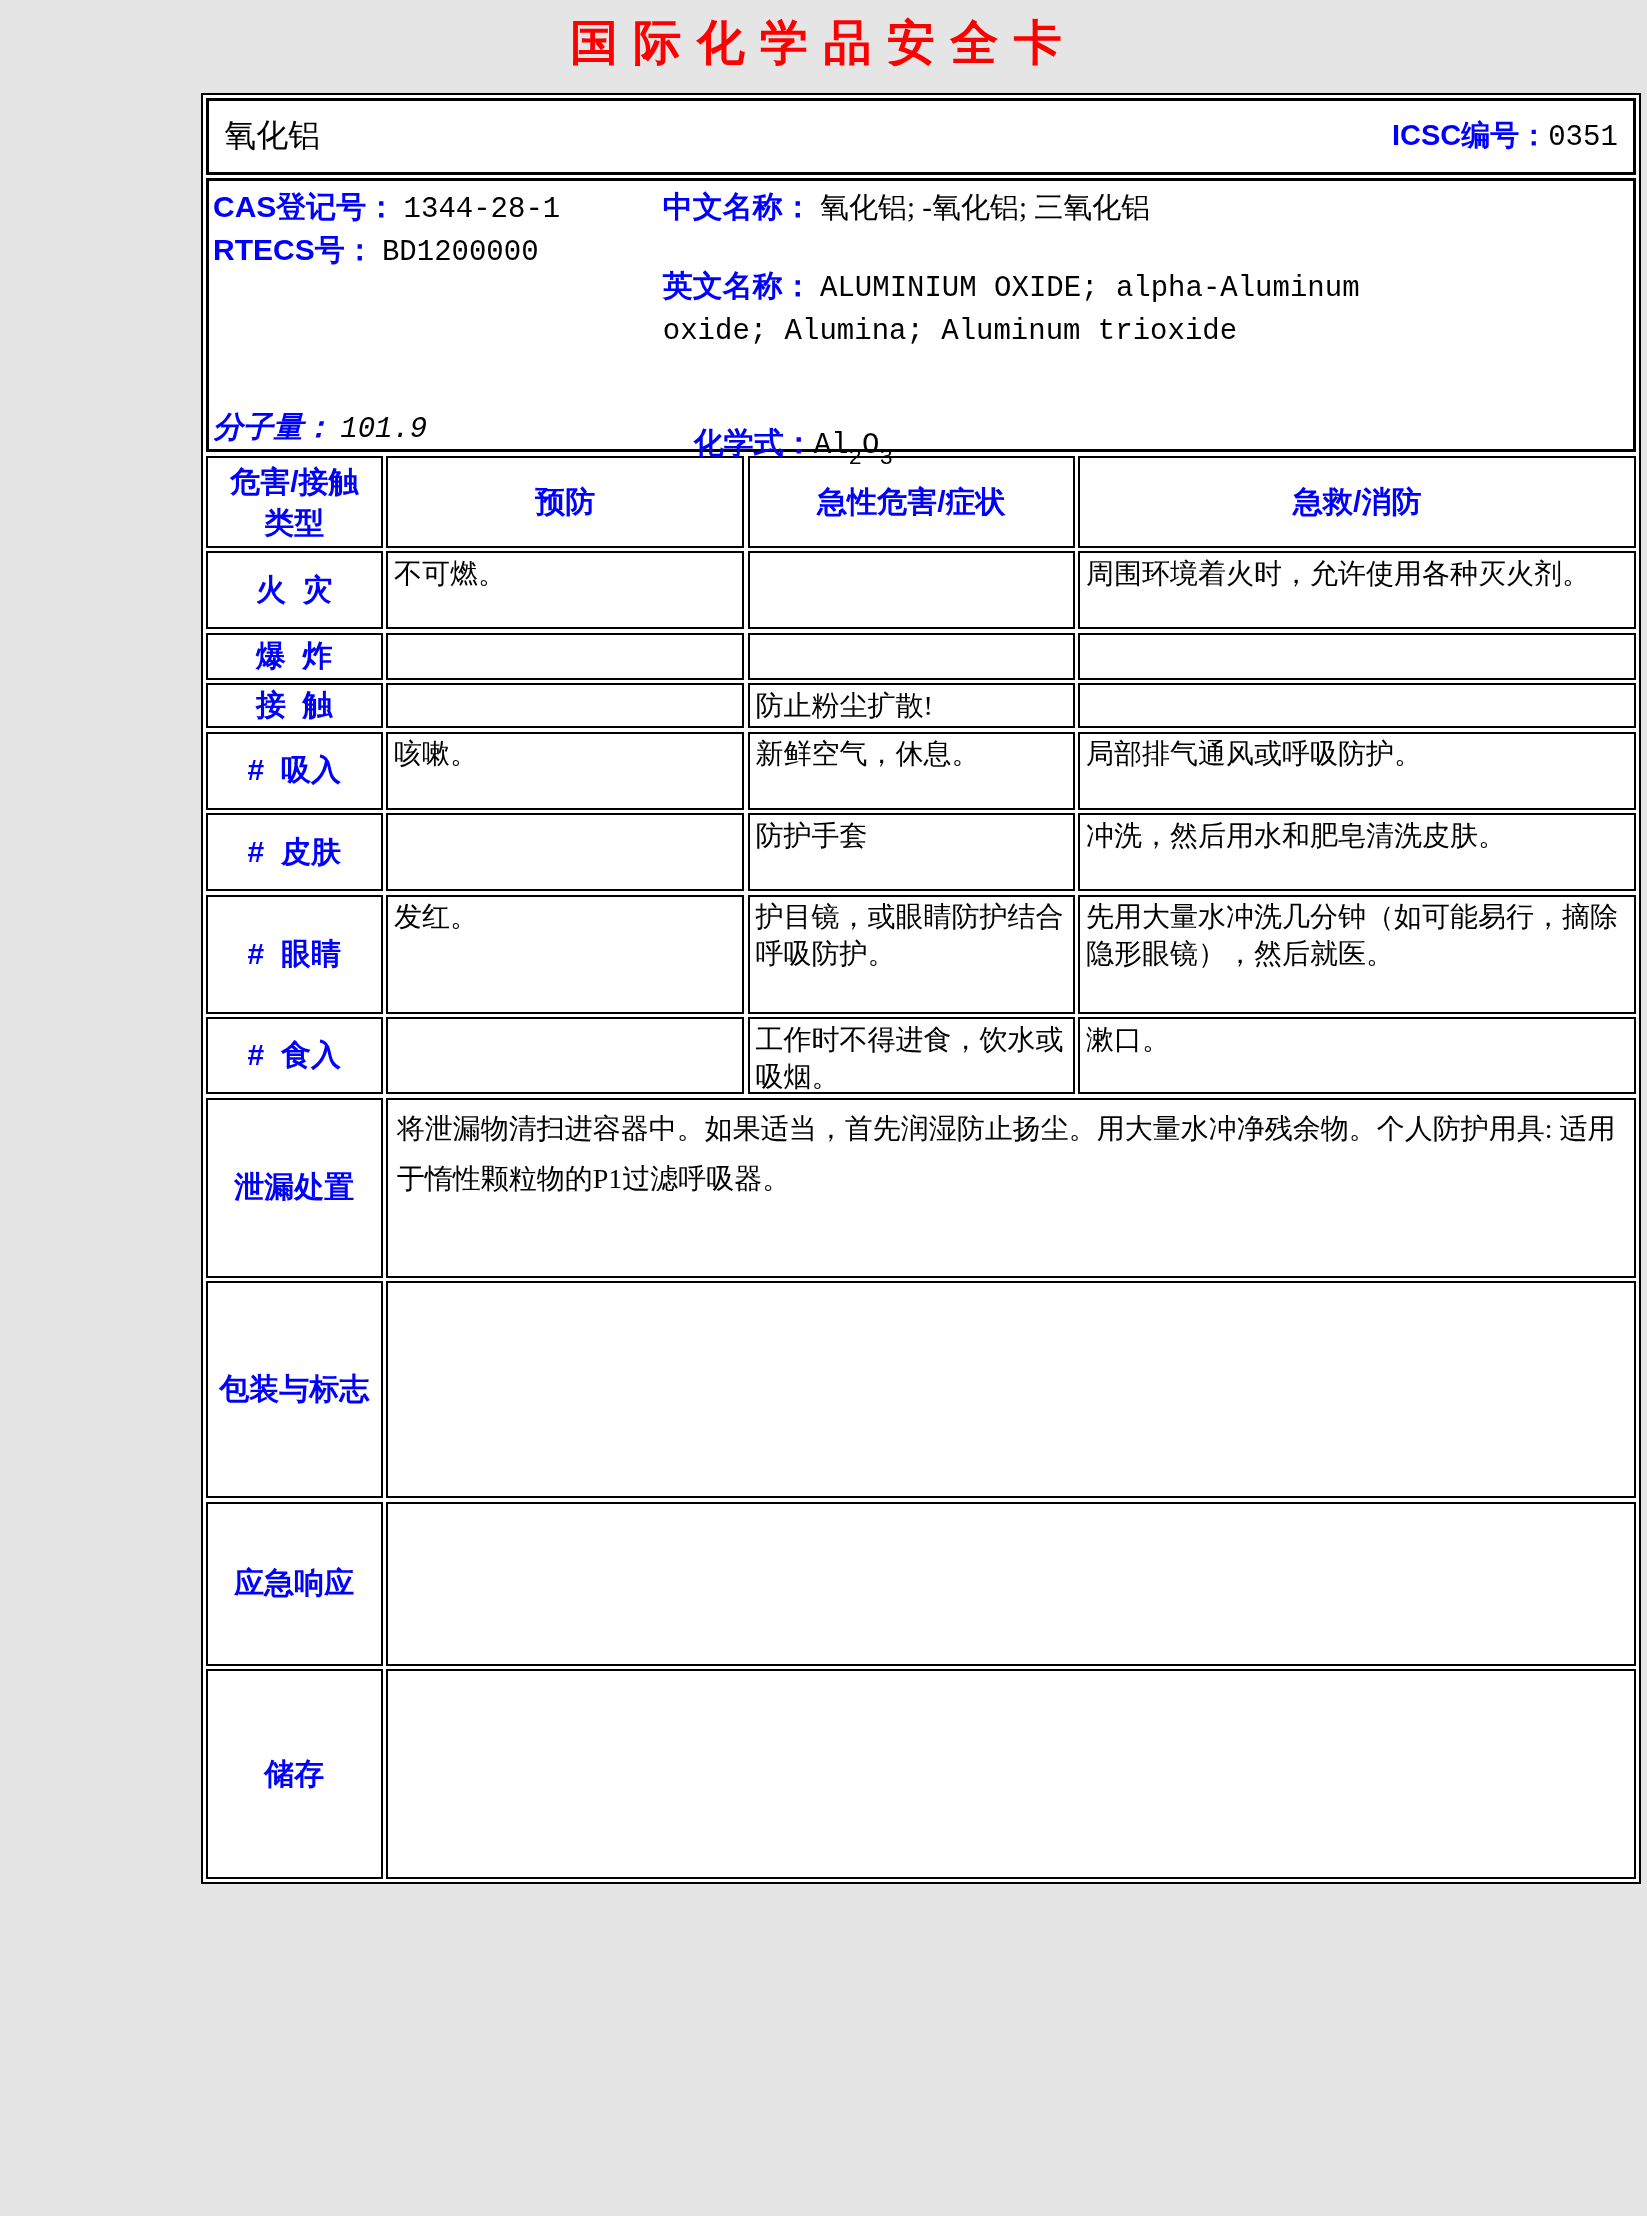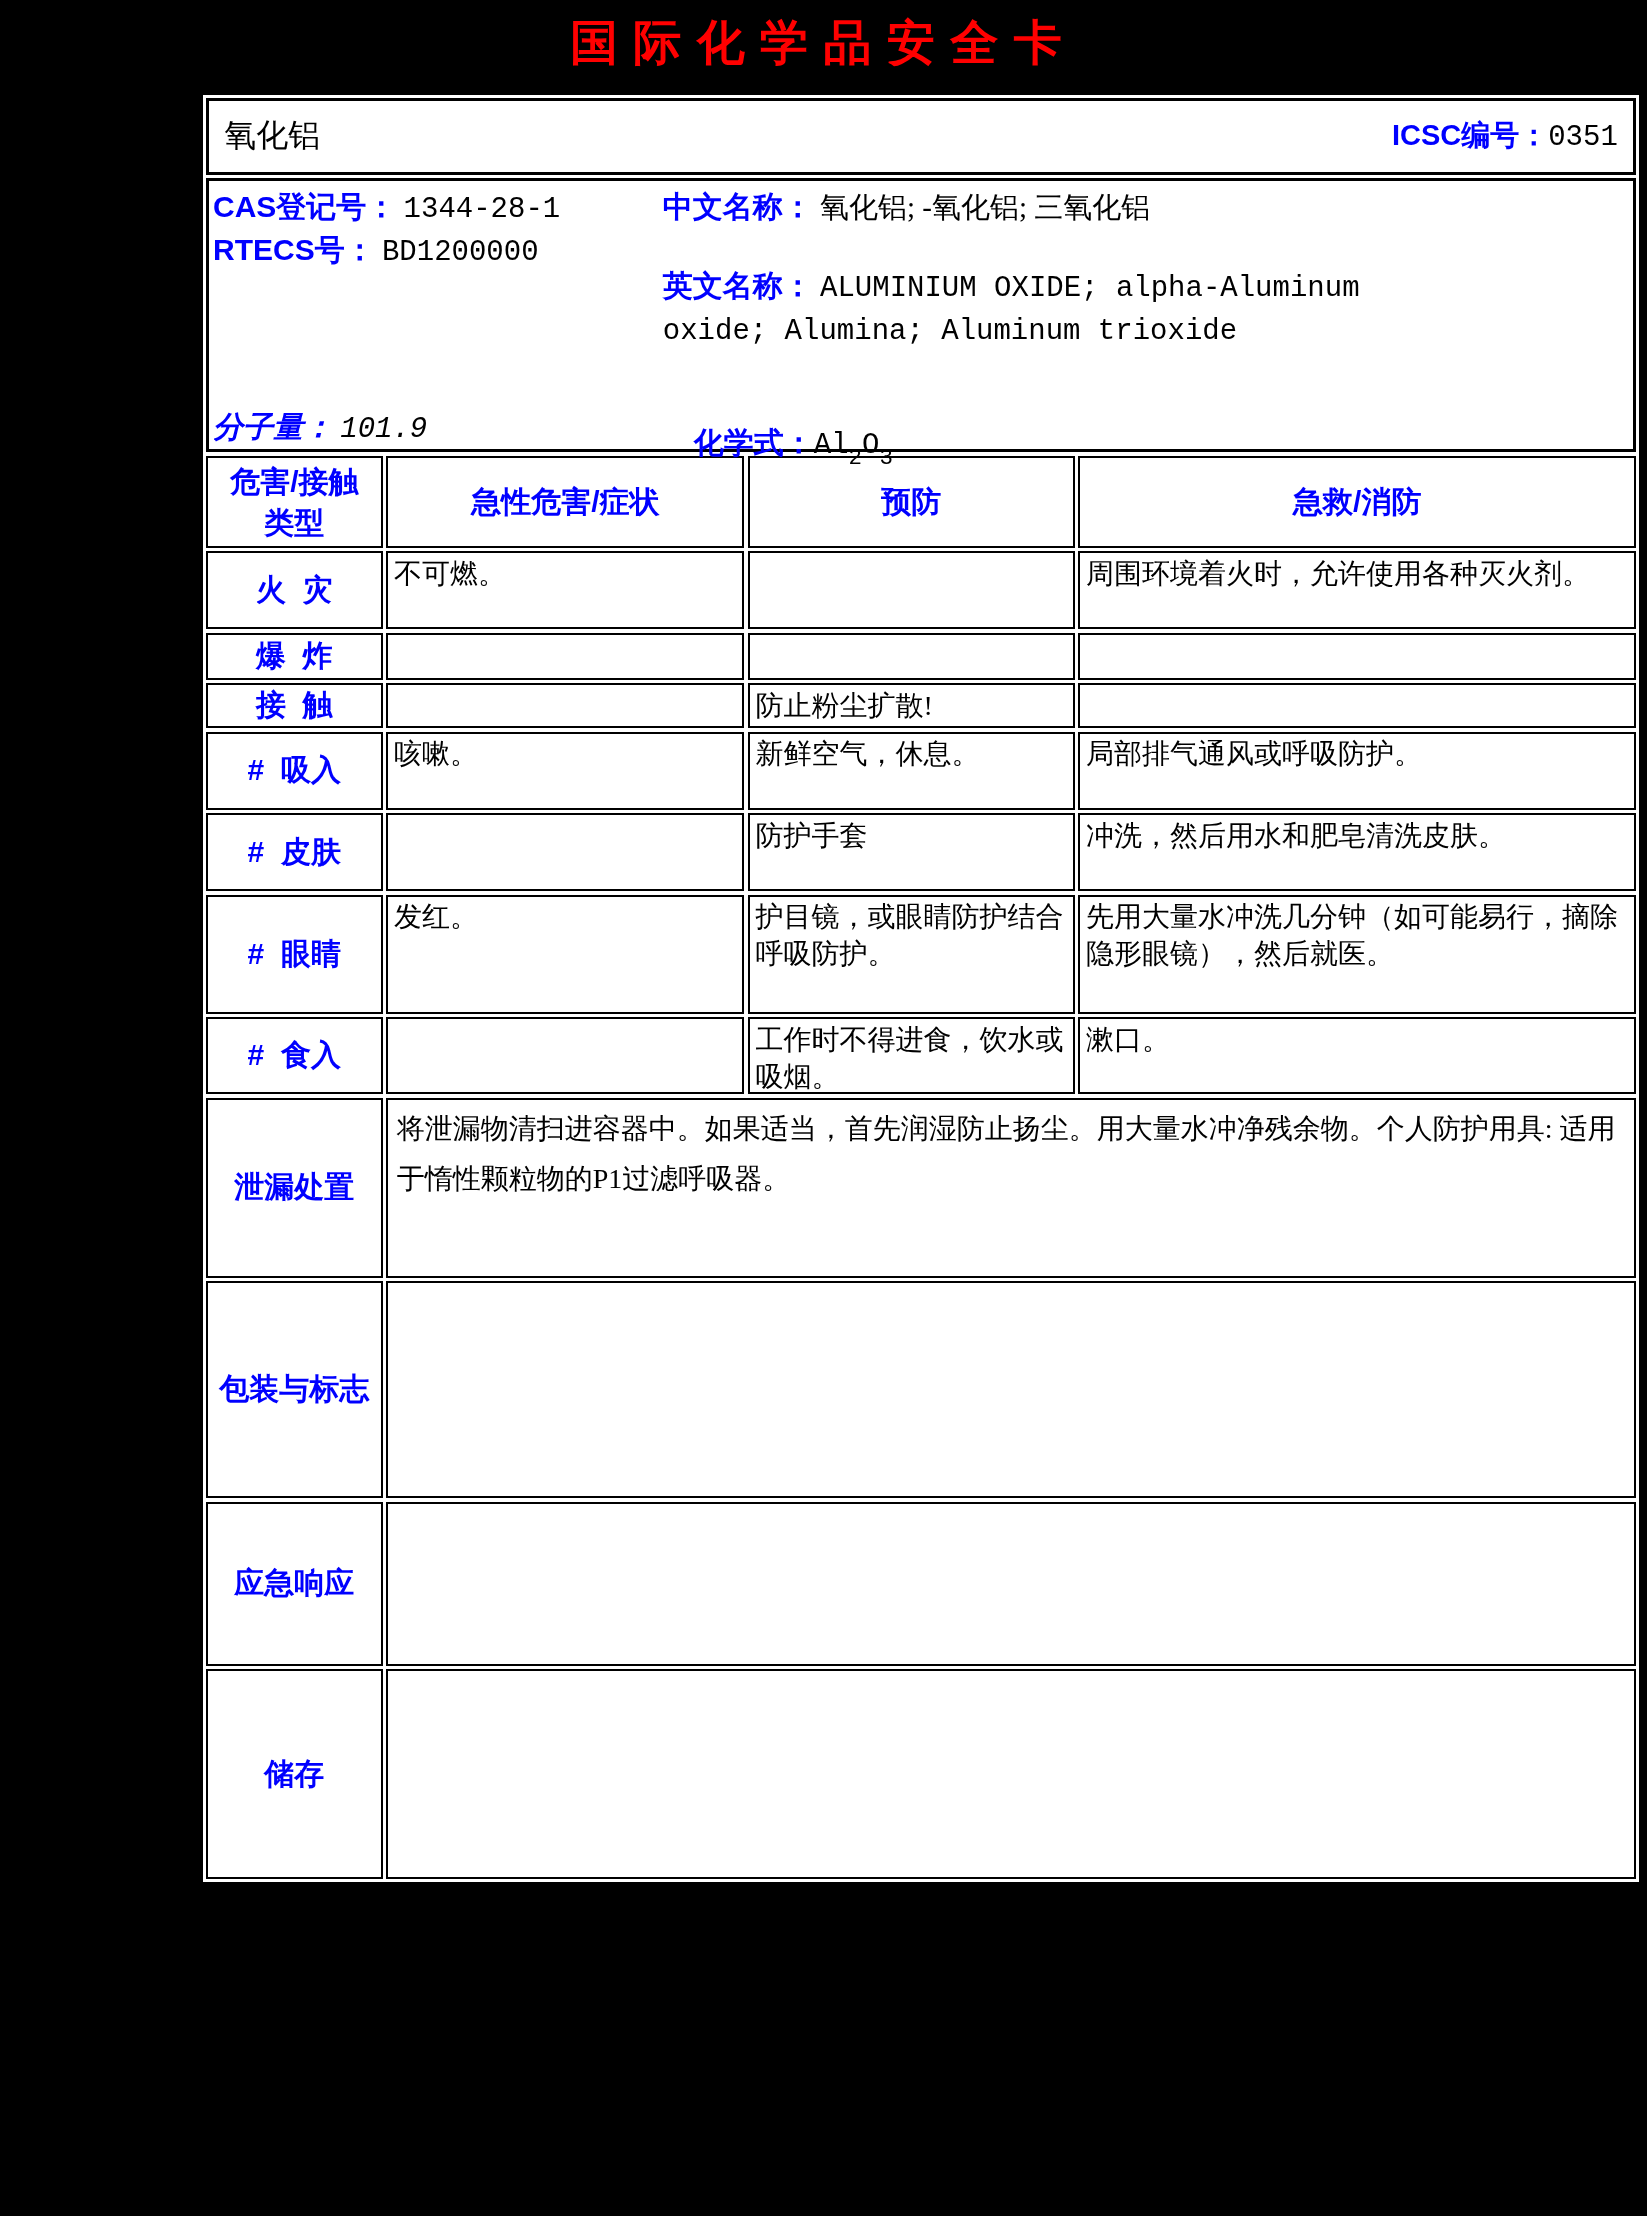--- a/index.html
+++ b/index.html
@@ -1,16 +1,16 @@
 <!DOCTYPE html>
 <html style="font-size:11.2px"><head>
 <meta charset="utf-8">
 <style>
   html,body{margin:0;padding:0;background:#fff;}
-  .page{position:relative;width:1647px;height:2216px;background:#000000;overflow:hidden;
+  .page{position:relative;width:1647px;height:2216px;background:#e5e5e5;overflow:hidden;
         font-family:"Liberation Serif","DejaVu Serif",serif;color:#000;}
   .title{position:absolute;left:0;top:11.2px;width:100%;text-align:center;
          font-family:"Liberation Sans","DejaVu Sans",sans-serif;
          font-weight:bold;font-size:48px;letter-spacing:15.4px;color:#ff0000;}
   .doc{position:absolute;left:201px;top:93px;width:1440px;box-sizing:border-box;
        border:2.1px solid #000;padding:2.8px;display:flex;flex-direction:column;gap:3.5px;background:#fff;}
   .band{border:3.5px solid #000;box-sizing:border-box;background:#fff;}
   .headband{height:77px;display:flex;justify-content:space-between;align-items:center;padding:0 15.4px;}
   .substance{font-size:32px;}
   .icsc{display:flex;align-items:baseline;}
@@ -81,22 +81,22 @@
       </div>
       <div class="pos formula-line">
         <span class="blue">化学式：</span><span class="mono"><span>Al</span><sub>2</sub><span>O</span><sub>3</sub></span>
       </div>
     </div>
 
     <div class="grid">
 
       <div class="cell hc">危害/接触
 类型</div>
+      <div class="cell hc">预防</div>
       <div class="cell hc">急性危害/症状</div>
-      <div class="cell hc">预防</div>
       <div class="cell hc">急救/消防</div>
 
       <div class="cell lc">火  灾</div>
       <div class="cell cc">不可燃。</div>
       <div class="cell cc"></div>
       <div class="cell cc">周围环境着火时，允许使用各种灭火剂。</div>
 
       <div class="cell lc">爆  炸</div>
       <div class="cell cc"></div>
       <div class="cell cc"></div>

